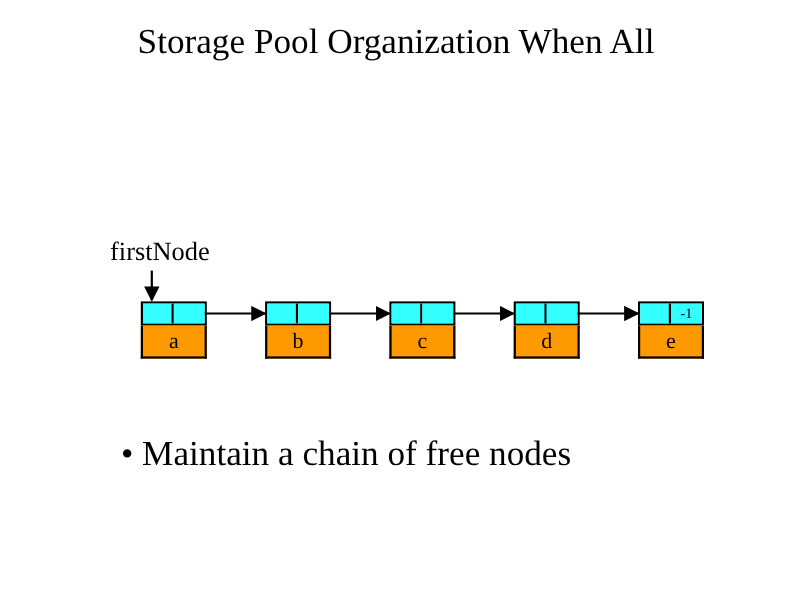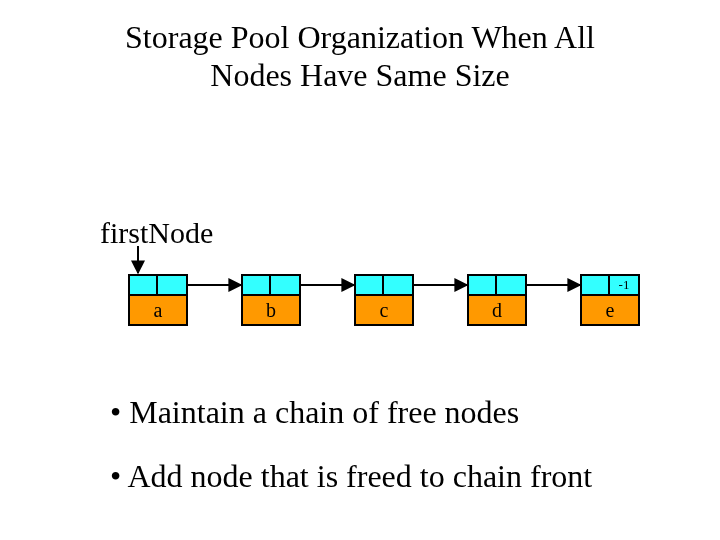--- a/index.html
+++ b/index.html
@@ -22,21 +22,21 @@
     left: 0;
     width: 720px;
     text-align: center;
     font-size: 32px;
     line-height: 1.2;
   }
   .firstnode-label {
     position: absolute;
     top: 216px;
     left: 100px;
-    font-size: 30px;
+    font-size: 24px;
   }
   .diagram {
     position: absolute;
     top: 260px;
     left: 118px;
     width: 520px;
     height: 80px;
   }
   .node {
     position: absolute;
@@ -94,21 +94,20 @@
     overflow: visible;
   }
 </style>
 </head>
 <body>
 
 <div class="slide">
 
   <div class="title">
     <span>Storage Pool Organization When All</span><br>
-    <span>Nodes Have Same Size</span>
   </div>
 
   <div class="firstnode-label">firstNode</div>
 
   <div class="diagram">
 
     <svg class="arrows">
       <defs>
         <marker id="ah" viewBox="0 0 10 10" refX="9" refY="5" markerWidth="7" markerHeight="7" orient="auto-start-reverse">
           <path d="M 0 0 L 10 5 L 0 10 z" fill="#000"></path>
@@ -163,16 +162,15 @@
         <div class="cell-left"></div>
         <div class="cell-right">-1</div>
       </div>
       <div class="bottom">e</div>
     </div>
 
   </div>
 
   <div class="bullets">
     <div class="row">• Maintain a chain of free nodes</div>
-    <div class="row">• Add node that is freed to chain front</div>
   </div>
 
 </div>
 
 </body></html>

